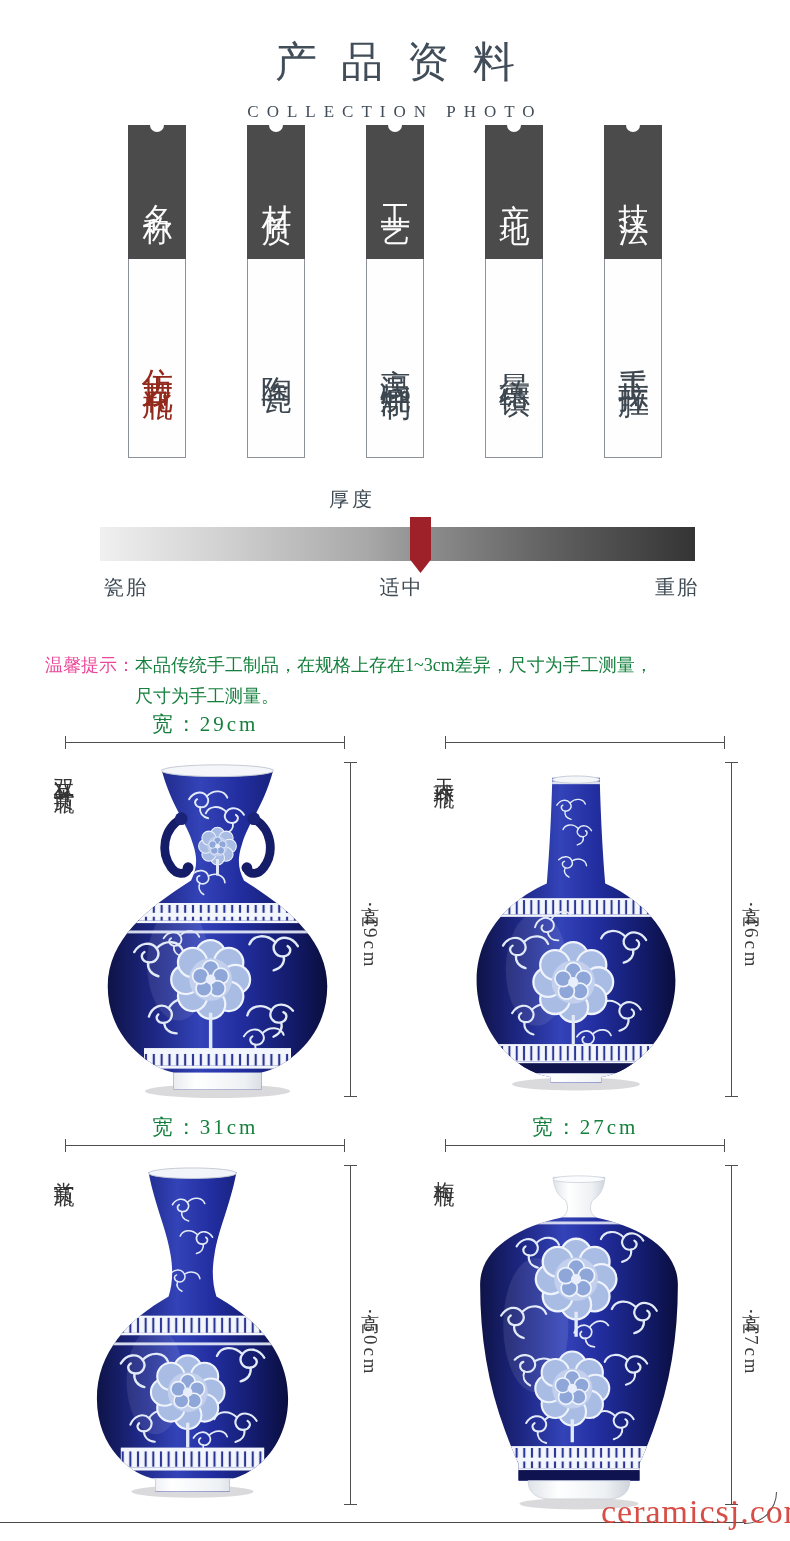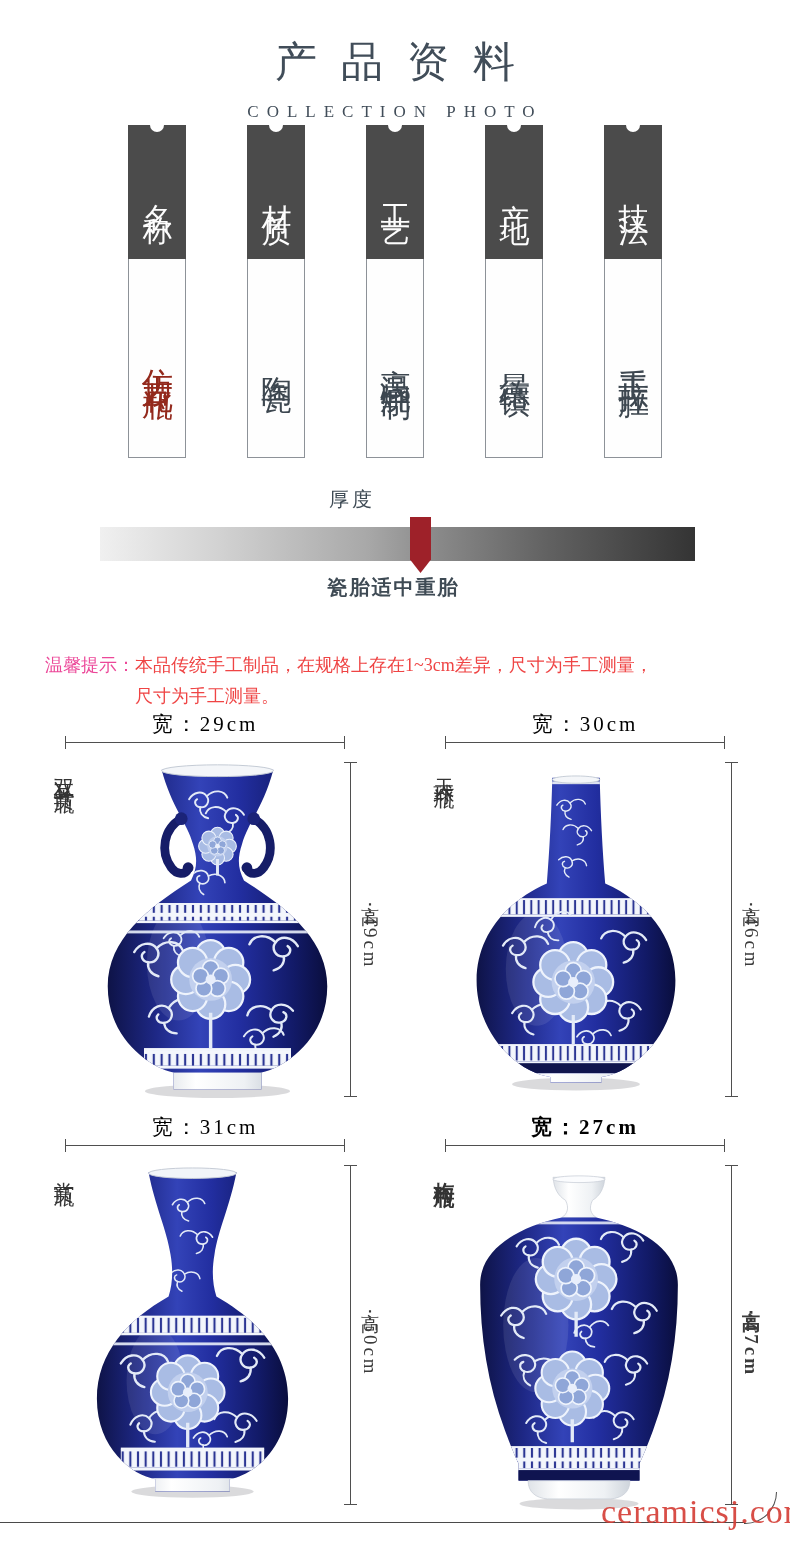--- a/index.html
+++ b/index.html
@@ -21,35 +21,35 @@
   .tag-body{height:198px;border:1px solid #8d9298;border-top:none;background:#fefefe;display:flex;align-items:center;justify-content:center;}
   .tag-body-text{writing-mode:vertical-rl;font-size:31px;letter-spacing:7px;color:#3d4750;}
   .tag--name .tag-body-text{color:#93291c;}
 
   
   .thick-title{position:absolute;top:486px;left:0;width:704px;text-align:center;font-size:20px;letter-spacing:3px;color:#3e4a54;}
   .thick-bar{position:absolute;top:527px;left:100px;width:595px;height:34px;
      background:linear-gradient(90deg,#f0f0f0 0%,#d2d2d2 20%,#a8a8a8 45%,#8d8d8d 55%,#626262 75%,#343434 100%);}
   .thick-marker{position:absolute;left:310px;top:-10px;width:21px;height:56px;background:#9e2129;
      clip-path:polygon(0 0,100% 0,100% 76%,50% 100%,0 76%);}
-  .thick-labels{position:absolute;top:574px;left:96px;width:595px;display:flex;justify-content:center;
-     font-size:20px;letter-spacing:2px;color:#3e4a54;font-weight:bold;}
+  .thick-labels{position:absolute;top:574px;left:104px;width:595px;display:flex;justify-content:space-between;
+     font-size:20px;letter-spacing:2px;color:#3e4a54;}
 
   
   .notice{position:absolute;top:650px;left:45px;width:710px;display:flex;font-size:18px;line-height:1.7;}
   .notice-label{color:#ec4899;white-space:nowrap;}
-  .notice-text{color:#ef4444;}
+  .notice-text{color:#15803d;}
 
   
   .cell{position:absolute;}
   #cell1{left:30px;top:702px;width:365px;height:403px;}
   #cell2{left:400px;top:702px;width:360px;height:403px;}
   #cell3{left:30px;top:1105px;width:365px;height:436px;}
-  #cell4{left:400px;top:1105px;width:360px;height:436px;font-weight:bold;}
-  .wlabel{position:absolute;top:8px;left:35px;width:280px;text-align:center;font-size:21px;letter-spacing:3px;color:#000000;}
+  #cell4{left:400px;top:1105px;width:360px;height:436px;}
+  .wlabel{position:absolute;top:8px;left:35px;width:280px;text-align:center;font-size:21px;letter-spacing:3px;color:#15803d;}
   .wline{position:absolute;top:40px;left:35px;width:280px;height:1px;background:#4f4f4f;}
   .wline::before,.wline::after{content:'';position:absolute;top:-6px;width:1px;height:13px;background:#4f4f4f;}
   .wline::before{left:0;}.wline::after{right:0;}
   .cell-r .wlabel,.cell-r .wline{left:45px;}
   .pname{position:absolute;top:60px;left:20px;writing-mode:vertical-rl;font-size:21px;letter-spacing:5px;color:#333;}
   .cell-r .pname{left:30px;}
   .hline{position:absolute;top:60px;left:320px;width:1px;height:335px;background:#4f4f4f;}
   .cell-r .hline{left:331px;}
   .cell-b .hline{height:340px;}
   .hline::before,.hline::after{content:'';position:absolute;left:-6px;width:13px;height:1px;background:#4f4f4f;}
@@ -237,21 +237,20 @@
         <circle cx="88" cy="62" r="6.5" fill="#1b2378"></circle>
       <path d="M162,62 C180,72 184,96 172,112 C167,119 158,120 155,113" fill="none" stroke="#161d68" stroke-width="9" stroke-linecap="round"></path>
       <circle cx="155" cy="112" r="5.5" fill="#161d68"></circle>
         <circle cx="162" cy="62" r="6.5" fill="#1b2378"></circle>
     </svg>
     <div class="hline"></div>
     <div class="hlabel">高：49cm</div>
   </div>
 
   <div class="cell cell-r" id="cell2">
-    <div class="wlabel">宽：30cm</div>
     <div class="wline"></div>
     <div class="pname">天球瓶</div>
     <svg class="vase" id="vase2" viewBox="0 0 250 352">
       <ellipse cx="125" cy="344" rx="70" ry="7" fill="#30343f" opacity="0.18"></ellipse>
       <defs>
           <clipPath id="v2c">
             <path d="M99,8 C98,48 96,88 93,124 C48,144 16,182 16,230 C16,292 64,332 97,336 L97,342 L153,342 L153,336 C186,332 234,292 234,230 C234,182 202,144 157,124 C154,88 152,48 151,8 Z"></path>
           </clipPath>
         </defs>
       <path d="M99,8 C98,48 96,88 93,124 C48,144 16,182 16,230 C16,292 64,332 97,336 L97,342 L153,342 L153,336 C186,332 234,292 234,230 C234,182 202,144 157,124 C154,88 152,48 151,8 Z" fill="url(#gBlue)"></path>

